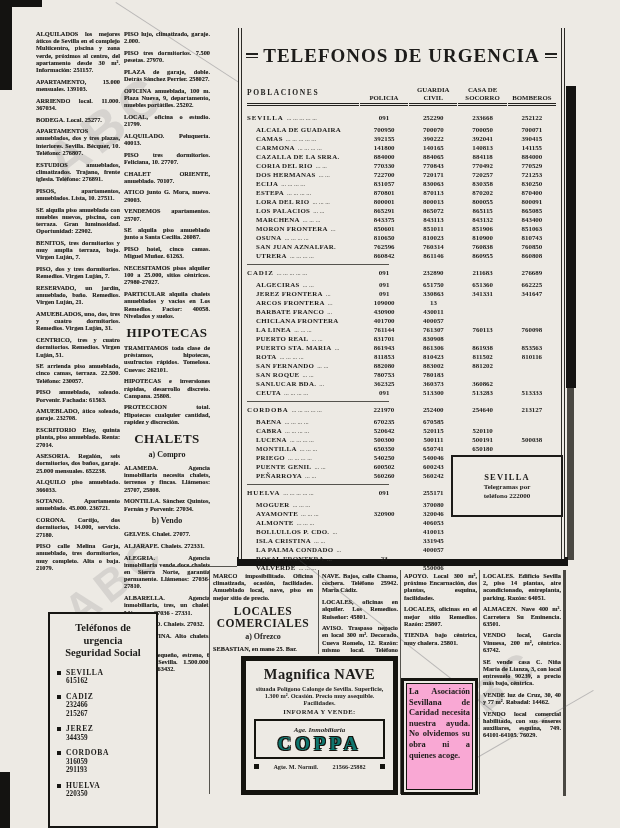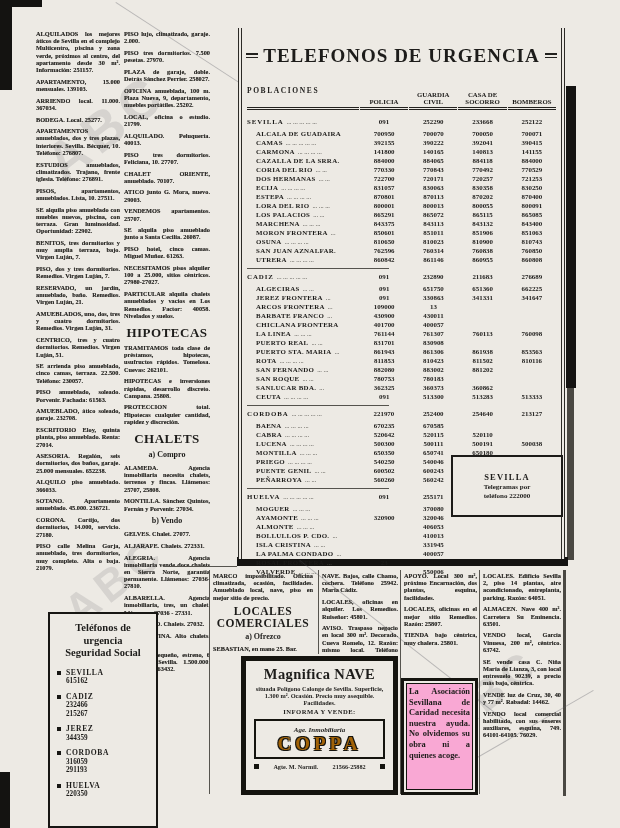--- a/index.html
+++ b/index.html
@@ -24,21 +24,21 @@
   .sec-sub{font-size:8px;font-weight:bold;text-align:center;margin:1px 0 5px;}
   
   .panel{position:absolute;left:238px;top:28px;width:327px;height:531px;
          border-left:1px solid #2c2a26;border-right:1px solid #2c2a26;background:#edeae4;}
   .panel .inrule{position:absolute;top:0;bottom:0;width:1px;background:#2c2a26;}
   .titlerow{display:flex;align-items:center;gap:5px;padding:5px 7px 1px;}
   .titlerule{flex:1;height:5px;border-top:2px solid #23221f;border-bottom:1px solid #23221f;}
   .ptitle{font-size:19px;font-weight:bold;letter-spacing:1px;white-space:nowrap;line-height:20px;}
   .thead{display:flex;padding:7px 8px 0;}
   .hname{width:118px;font-size:7.5px;font-weight:bold;letter-spacing:1.6px;
-         align-self:flex-end;border-bottom:3px double #23221f;padding-bottom:12px;}
+         align-self:flex-end;border-bottom:3px double #23221f;padding-bottom:6px;}
   .hcell{width:51px;font-size:6.8px;font-weight:bold;line-height:7.4px;text-align:center;
          display:flex;flex-direction:column;justify-content:flex-end;
          border-bottom:3px double #23221f;padding-bottom:2px;margin-left:1px;}
   .tbody{padding:4px 8px 0;}
   .trow{display:flex;height:9px;align-items:baseline;}
   .tnamewrap{width:118px;display:flex;white-space:nowrap;overflow:hidden;}
   .tname{font-size:6.9px;font-weight:bold;letter-spacing:.3px;}
   .tdots{font-size:6.4px;color:#4e4c47;margin-left:3px;overflow:hidden;}
   .tcell{width:51px;text-align:center;font-size:6.9px;font-weight:bold;margin-left:1px;}
   .province-row{margin-top:4px;margin-bottom:3px;}
@@ -61,21 +61,21 @@
   .ss-num{font-size:7.2px;font-weight:bold;line-height:8.5px;}
   .nave{position:absolute;left:241px;top:656px;width:157px;height:139px;
         border:4px solid #15140f;box-shadow:inset 0 0 0 1px #15140f;background:#edeae4;
         padding:7px 9px 5px;text-align:center;}
   .nave-title{font-size:14.5px;font-weight:bold;letter-spacing:.4px;line-height:15px;}
   .nave-body{font-size:6.3px;font-weight:bold;line-height:7px;margin-top:3px;text-align:center;}
   .nave-sell{font-size:6.6px;font-weight:bold;margin-top:2px;letter-spacing:.5px;}
   .nave-agency{border:2px solid #15140f;margin-top:4px;padding:5px 2px 3px;}
   .nave-ag-small{font-size:7px;font-weight:bold;font-style:italic;}
   .nave-ag-big{font-size:19px;font-weight:bold;letter-spacing:4px;line-height:20px;
-               color:#a16207;text-shadow:-1px -1px 0 #15140f,1px -1px 0 #15140f,-1px 1px 0 #15140f,1px 1px 0 #15140f;}
+               color:#0f766e;text-shadow:-1px -1px 0 #15140f,1px -1px 0 #15140f,-1px 1px 0 #15140f,1px 1px 0 #15140f;}
   .nave-foot{display:flex;justify-content:space-between;align-items:center;margin-top:4px;
              font-size:6.2px;font-weight:bold;}
   .sq{width:5px;height:5px;background:#15140f;flex:none;}
   .asoc{position:absolute;left:401px;top:678px;width:77px;height:117px;
         border:3px solid #15140f;box-shadow:inset 0 0 0 2px #edeae4,inset 0 0 0 3px #15140f;
         padding:6px 5px;background:#f9a8d4;
         font-size:8.4px;font-weight:bold;line-height:10.6px;text-align:justify;}
   .vr{position:absolute;width:1px;background:#56544e;}
   .hr{position:absolute;height:1px;background:#56544e;}
 </style>

